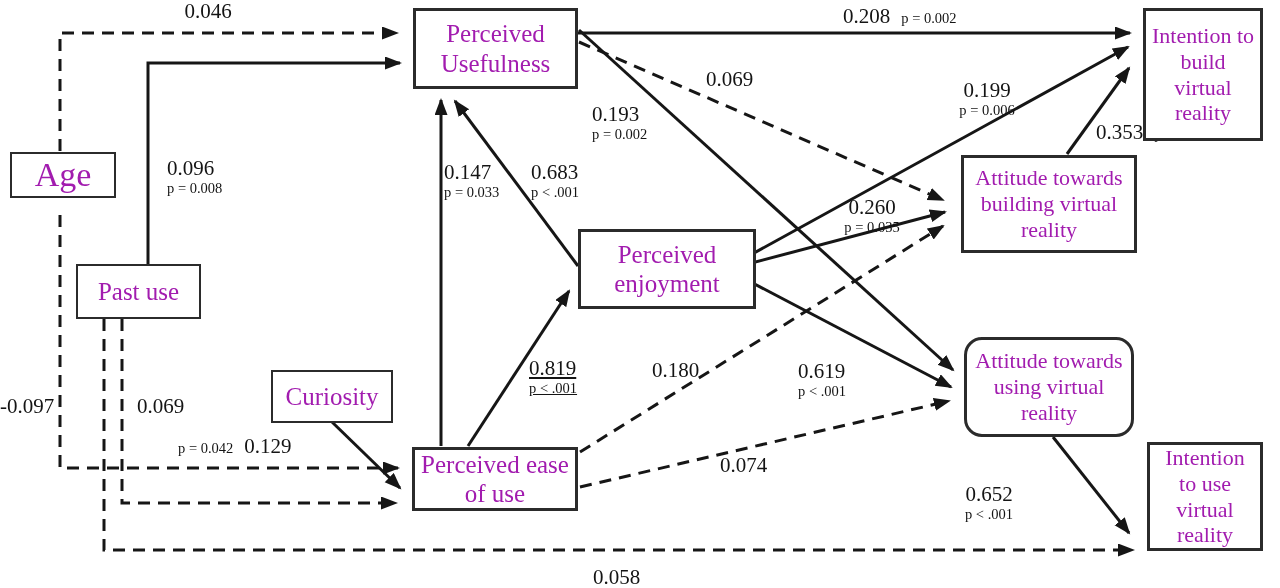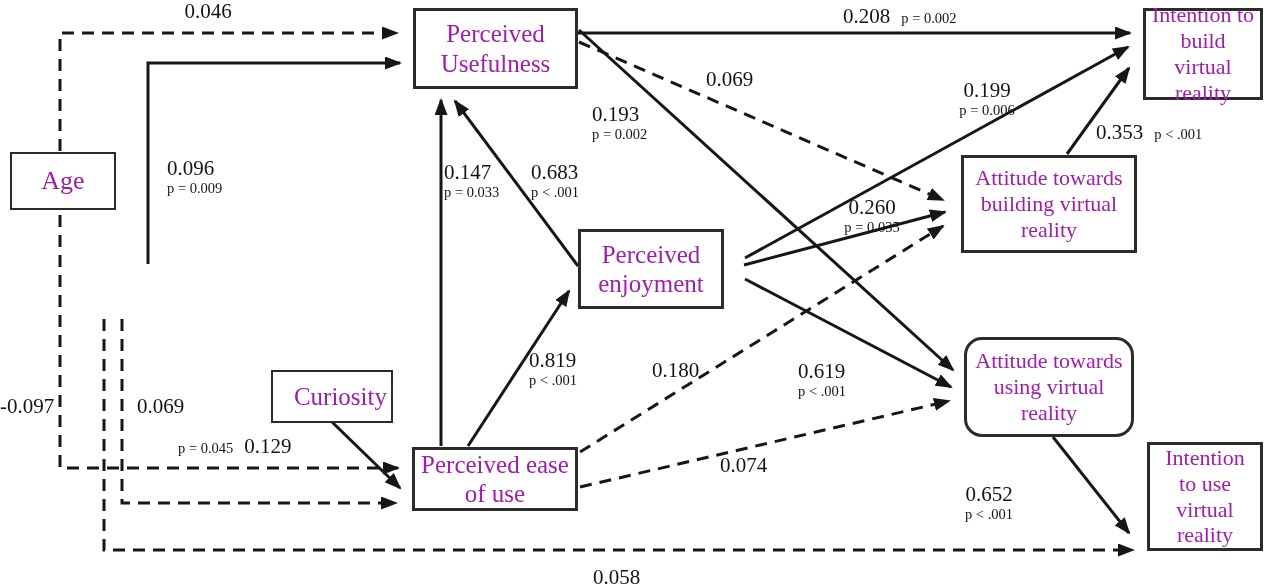--- a/index.html
+++ b/index.html
@@ -51,54 +51,57 @@
         <path d="M579,42 L943,200" marker-end="url(#arr)"></path>
         <path d="M60,215 L60,468 L398,468" marker-end="url(#arr)"></path>
         <path d="M122,319 L122,503 L396,503" marker-end="url(#arr)"></path>
         <path d="M580,452 L943,226" marker-end="url(#arr)"></path>
         <path d="M580,487 L949,401" marker-end="url(#arr)"></path>
         <path d="M104,319 L104,550 L1133,550" marker-end="url(#arr)"></path>
       </g>
     </g>
   </svg>
 
-  <div class="box thin" style="left:10px;top:152px;width:106px;height:58px;font-size:26px;">
+  <div class="box thin" style="left:10px;top:152px;width:106px;height:46px;font-size:34px;">
       <span>Age</span>
     </div>
-  <div class="box thin" style="left:271px;top:370px;width:122px;height:53px;justify-content:flex-end;">
+  <div class="box thin" style="left:76px;top:264px;width:125px;height:55px;">
+      <span>Past use</span>
+    </div>
+  <div class="box thin" style="left:271px;top:370px;width:122px;height:53px;">
       <span>Curiosity</span>
     </div>
   <div class="box" style="left:413px;top:8px;width:165px;height:81px;">
       <span>Perceived Usefulness</span>
     </div>
-  <div class="box" style="left:578px;top:229px;width:146px;height:80px;justify-content:flex-end;">
+  <div class="box" style="left:578px;top:229px;width:178px;height:80px;justify-content:flex-end;">
       <span>Perceived enjoyment</span>
     </div>
   <div class="box" style="left:412px;top:447px;width:166px;height:64px;">
       <span>Perceived ease of use</span>
     </div>
   <div class="box sm" style="left:961px;top:155px;width:176px;height:98px;">
       <span>Attitude towards building virtual reality</span>
     </div>
   <div class="box sm" style="left:964px;top:337px;width:170px;height:100px;border-radius:18px;">
       <span>Attitude towards using virtual reality</span>
     </div>
-  <div class="box sm" style="left:1143px;top:8px;width:120px;height:92px;">
+  <div class="box sm" style="left:1143px;top:8px;width:120px;height:133px;">
       <span>Intention to build virtual reality</span>
     </div>
   <div class="box sm" style="left:1147px;top:442px;width:116px;height:109px;">
       <span>Intention to use virtual reality</span>
     </div>
 
   <div class="elabel ctr" style="left:178px;top:1px;width:60px;">
     <span class="coef">0.046</span>
   </div>
   <div class="elabel" style="left:167px;top:158px;">
     <span class="coef">0.096</span>
-    <span class="pval">p = 0.009</span>
+    <span class="pval">p = 0.008</span>
   </div>
   <div class="elabel inline" style="left:843px;top:6px;">
     <span class="coef">0.208</span>
     <span class="pval">p = 0.002</span>
   </div>
   <div class="elabel" style="left:706px;top:69px;">
     <span class="coef">0.069</span>
   </div>
   <div class="elabel" style="left:592px;top:104px;">
     <span class="coef">0.193</span>
@@ -117,26 +120,26 @@
     <span class="pval">p = 0.006</span>
   </div>
   <div class="elabel ctr" style="left:826px;top:197px;width:92px;">
     <span class="coef">0.260</span>
     <span class="pval">p = 0.035</span>
   </div>
   <div class="elabel" style="left:798px;top:361px;">
     <span class="coef">0.619</span>
     <span class="pval">p &lt; .001</span>
   </div>
-  <div class="elabel" style="left:529px;top:350px;">
+  <div class="elabel" style="left:529px;top:358px;text-decoration:underline;">
     <span class="coef">0.819</span>
     <span class="pval">p &lt; .001</span>
   </div>
   <div class="elabel rev" style="left:178px;top:436px;">
-    <span class="pval">p = 0.045</span>
+    <span class="pval">p = 0.042</span>
     <span class="coef">0.129</span>
   </div>
   <div class="elabel" style="left:0px;top:396px;">
     <span class="coef">-0.097</span>
   </div>
   <div class="elabel" style="left:137px;top:396px;">
     <span class="coef">0.069</span>
   </div>
   <div class="elabel" style="left:652px;top:360px;">
     <span class="coef">0.180</span>

